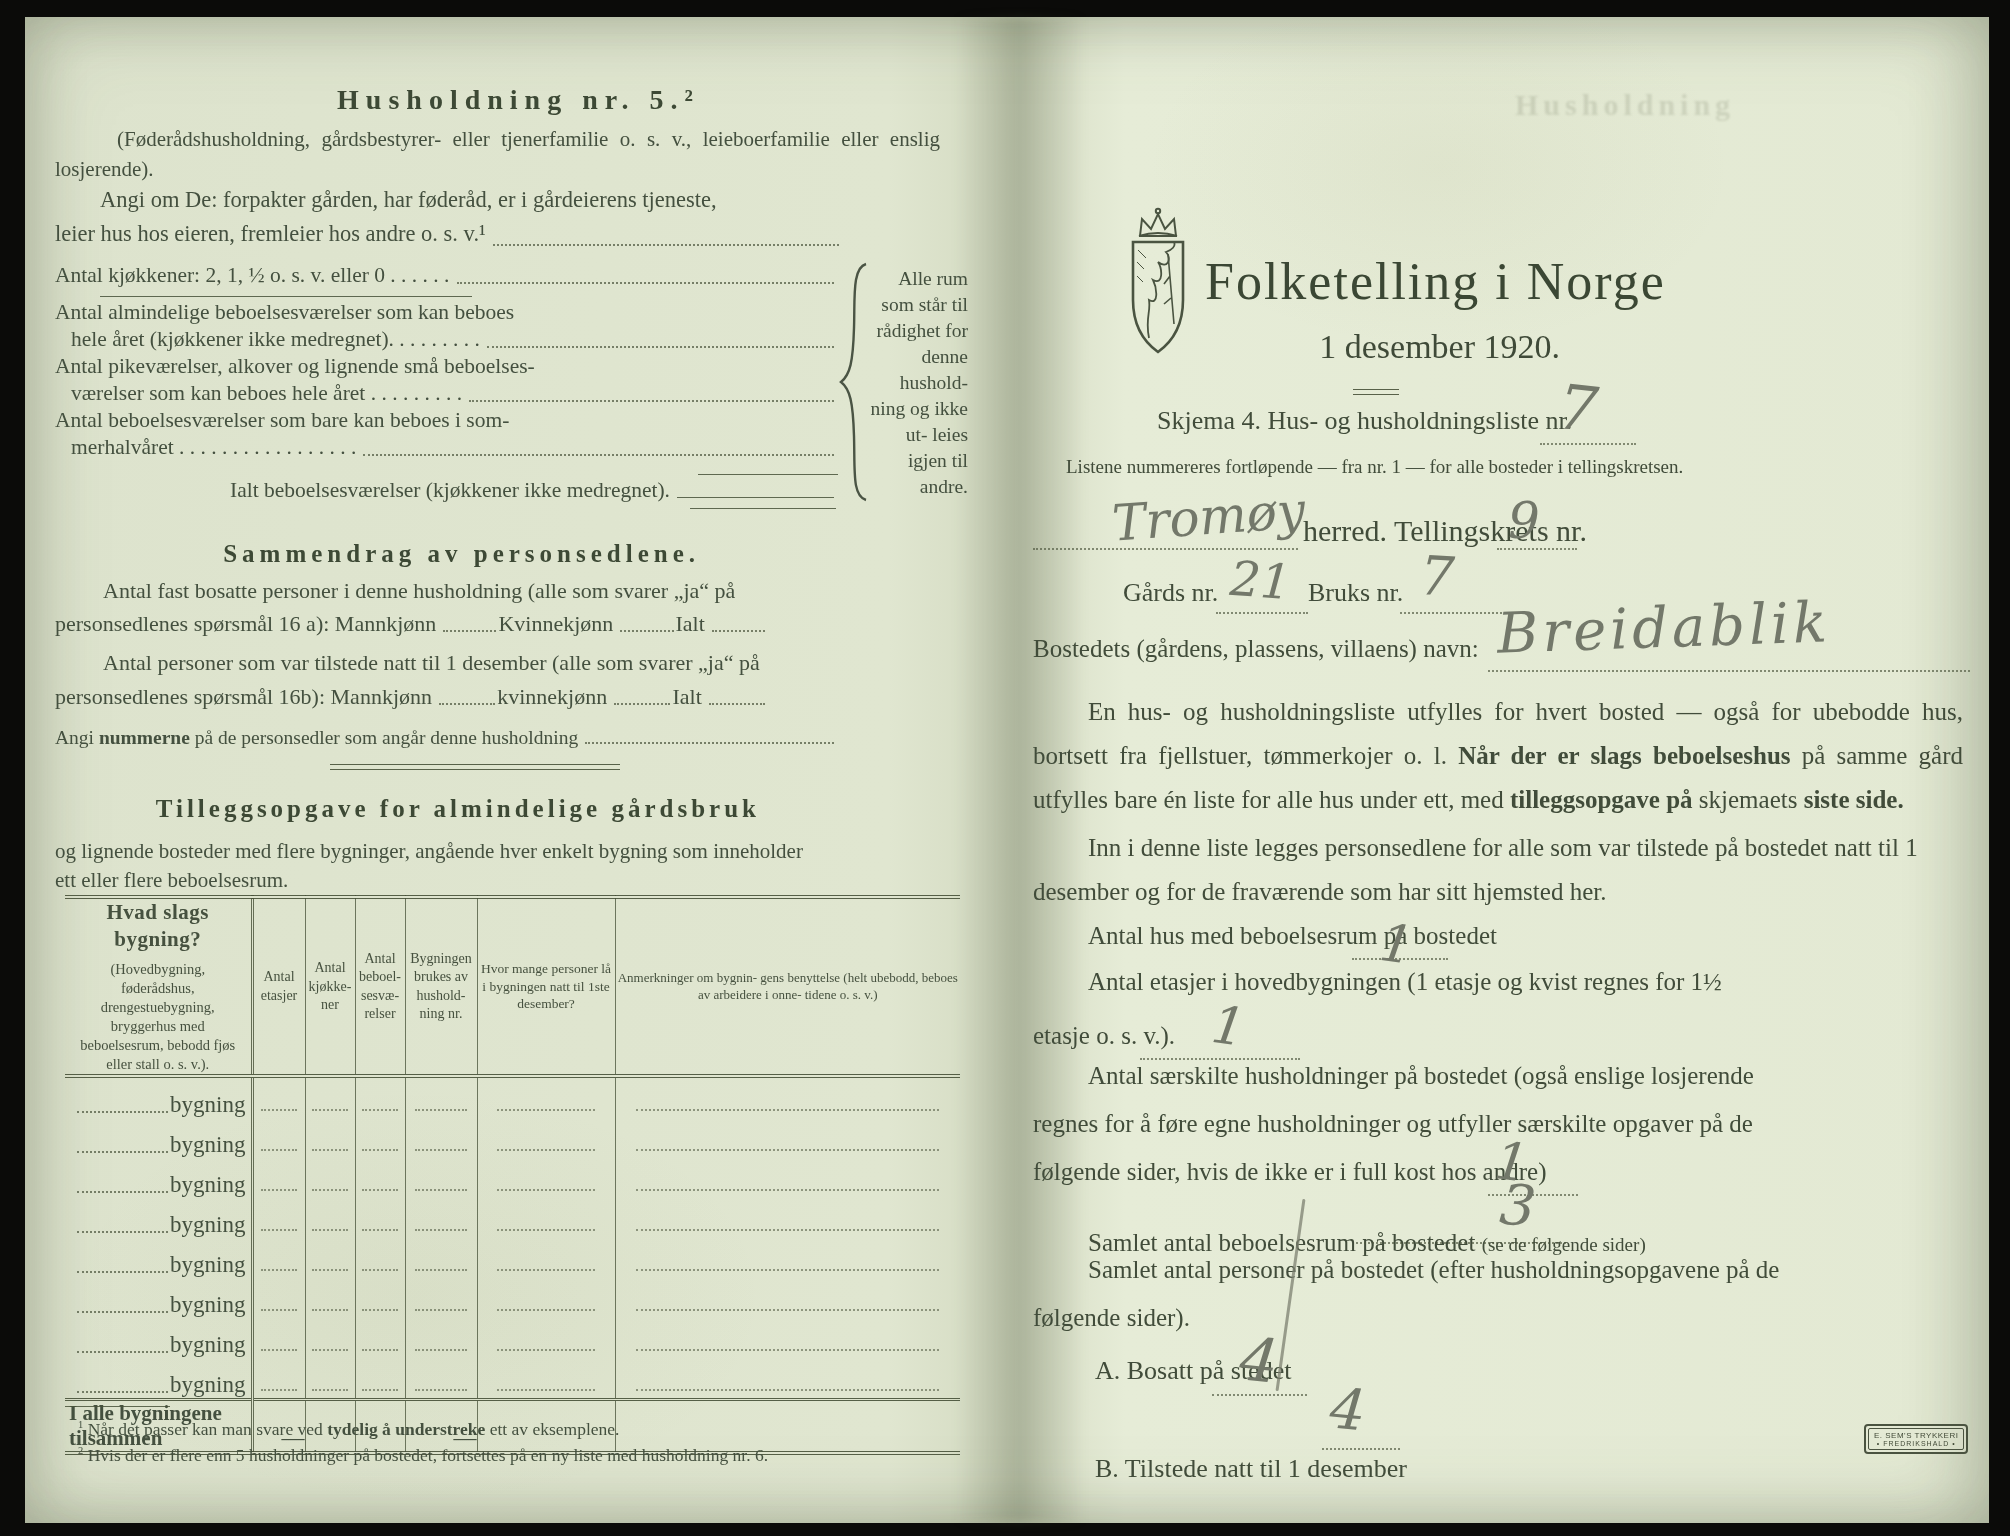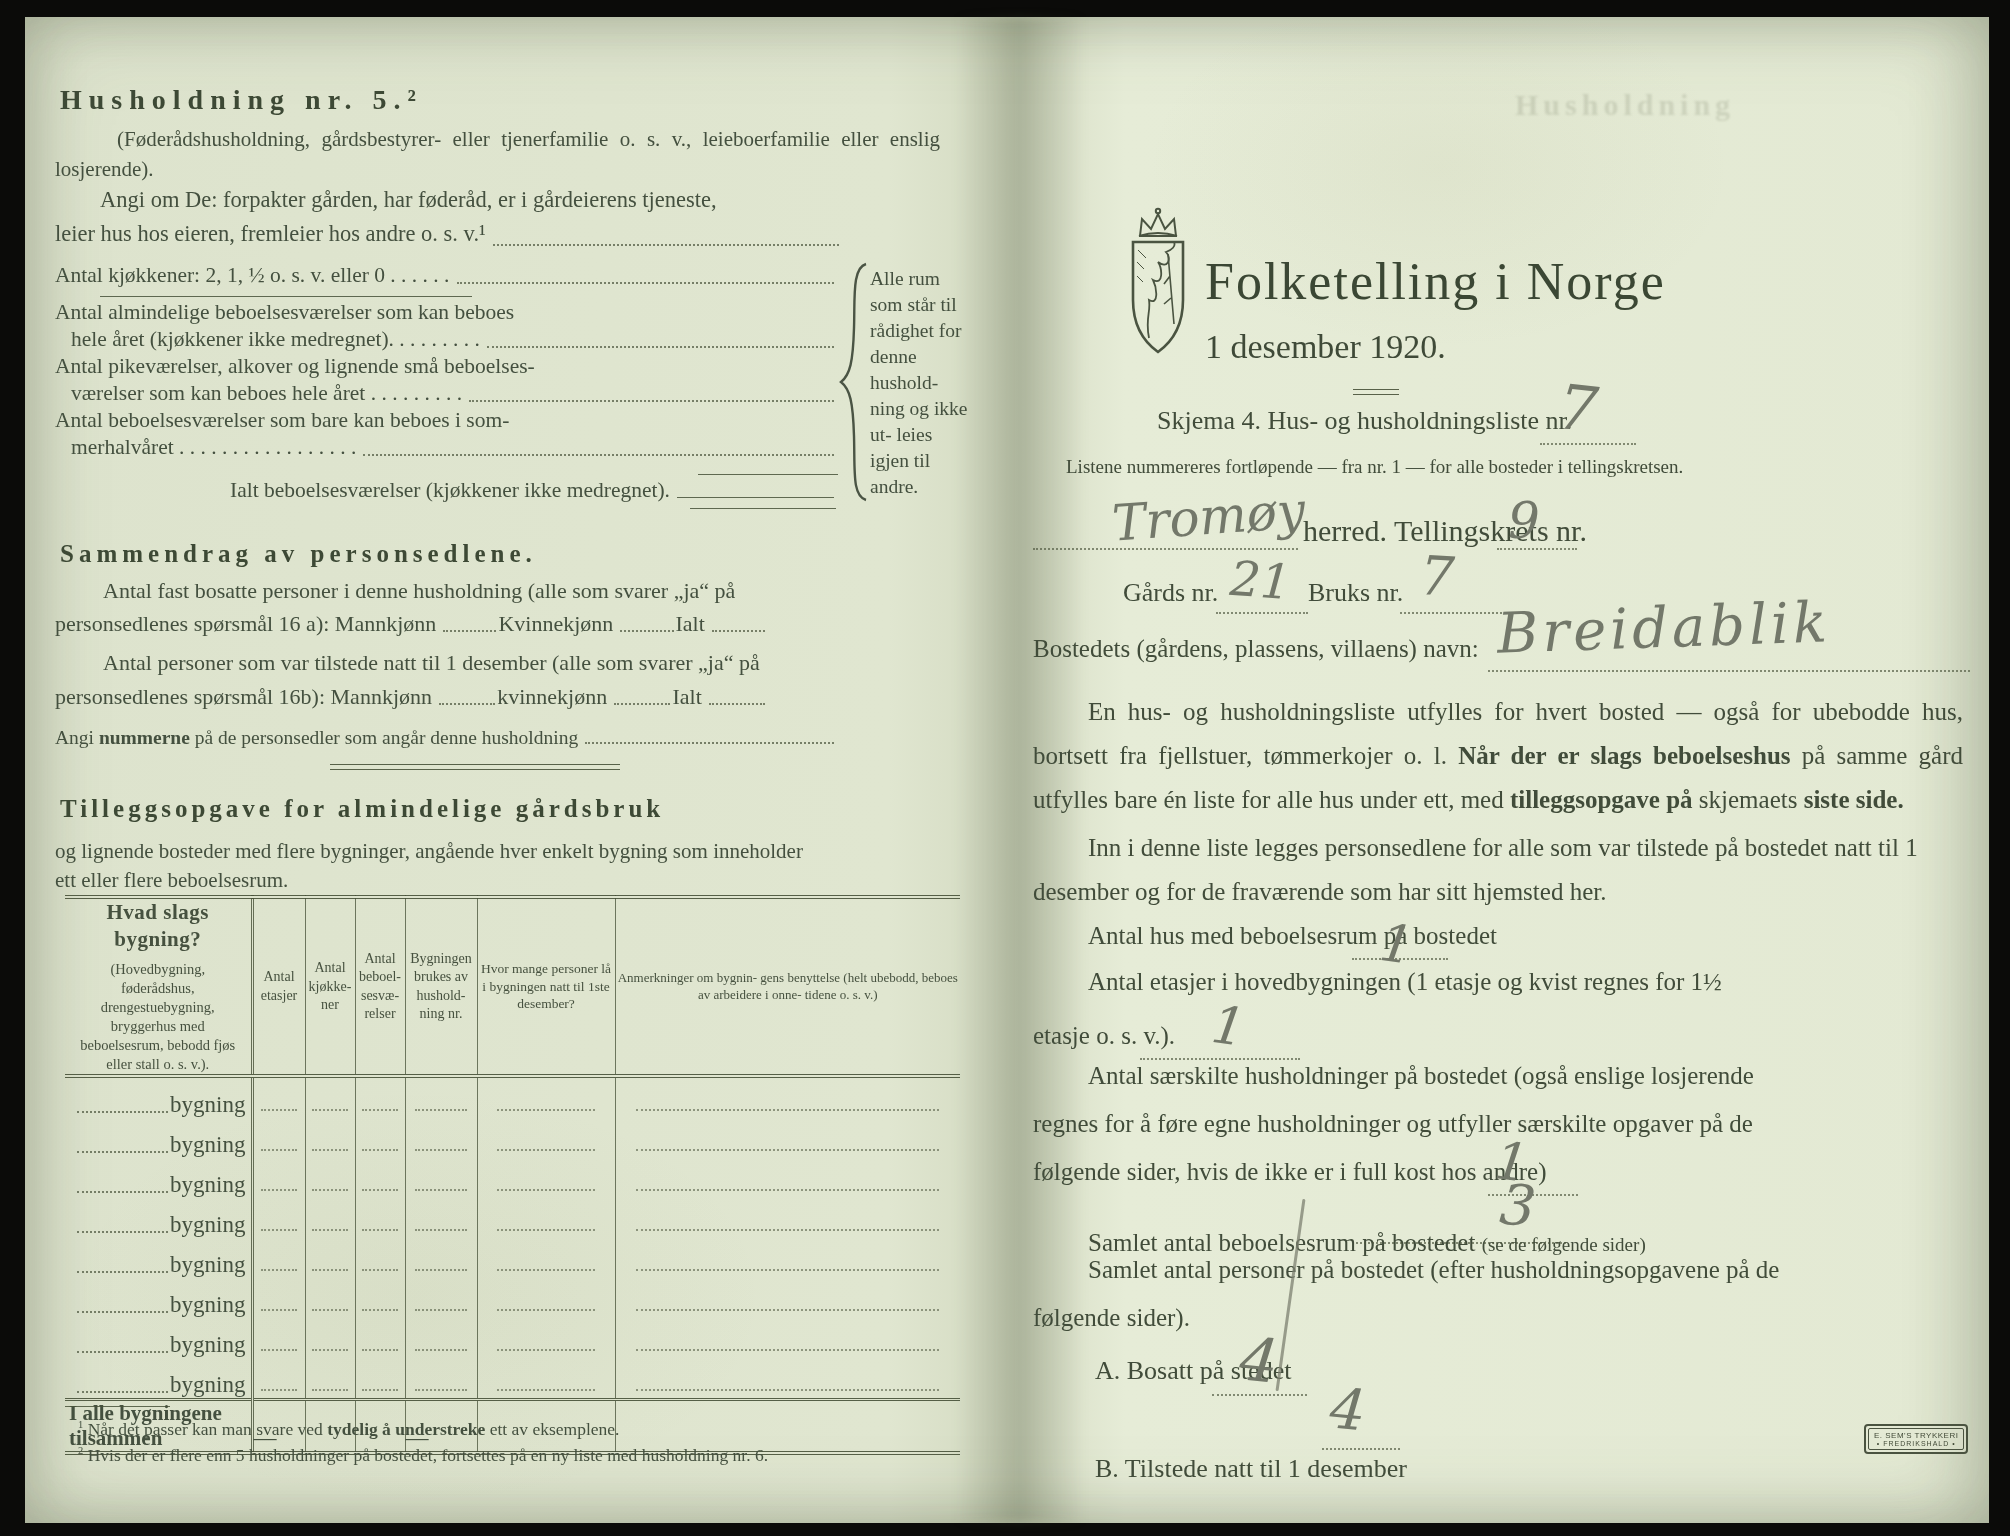--- a/index.html
+++ b/index.html
@@ -10,21 +10,21 @@
       radial-gradient(ellipse 420px 260px at 72% 10%, rgba(140,140,90,.07), transparent 70%),
       radial-gradient(ellipse 500px 300px at 20% 85%, rgba(120,130,80,.06), transparent 70%),
       linear-gradient(90deg,#dde3cd 0%,#e0e6d0 44%,#d3dac1 50%,#e6ecd7 56%,#e3e9d3 100%);
     box-shadow: inset 0 0 90px rgba(80,90,60,.18), inset -28px 0 55px rgba(50,60,35,.16),
                 inset 22px 0 45px rgba(50,60,35,.12);}
   .gutter{position:absolute;left:955px;top:17px;bottom:13px;width:130px;
     background:linear-gradient(90deg,rgba(55,65,40,0),rgba(55,65,40,.26) 50%,rgba(55,65,40,0));
     filter:blur(5px);}
   .a{position:absolute;}
   .j{text-align:justify;}
-  .c{text-align:left;}
+  .c{text-align:right;}
   .line{display:flex;align-items:flex-end;}
   .lead{flex:1 1 auto;height:0;border-bottom:2px dotted rgba(72,82,58,.7);margin:0 2px 5px 7px;}
   .lead.solid{border-bottom:1.5px solid rgba(72,82,58,.85);}
   .hl{position:absolute;height:0;border-top:1.5px solid rgba(72,82,58,.85);}
   .dbl{position:absolute;height:4px;border-top:1.5px solid rgba(72,82,58,.9);
        border-bottom:1.5px solid rgba(72,82,58,.9);}
   .dseg{position:absolute;height:0;border-bottom:2px dotted rgba(75,85,60,.65);}
   .hw{position:absolute;font-family:"DejaVu Serif",serif;font-style:italic;color:#73786a;
       line-height:1;white-space:nowrap;}
   .lph{font-weight:bold;color:#3d4935;}

